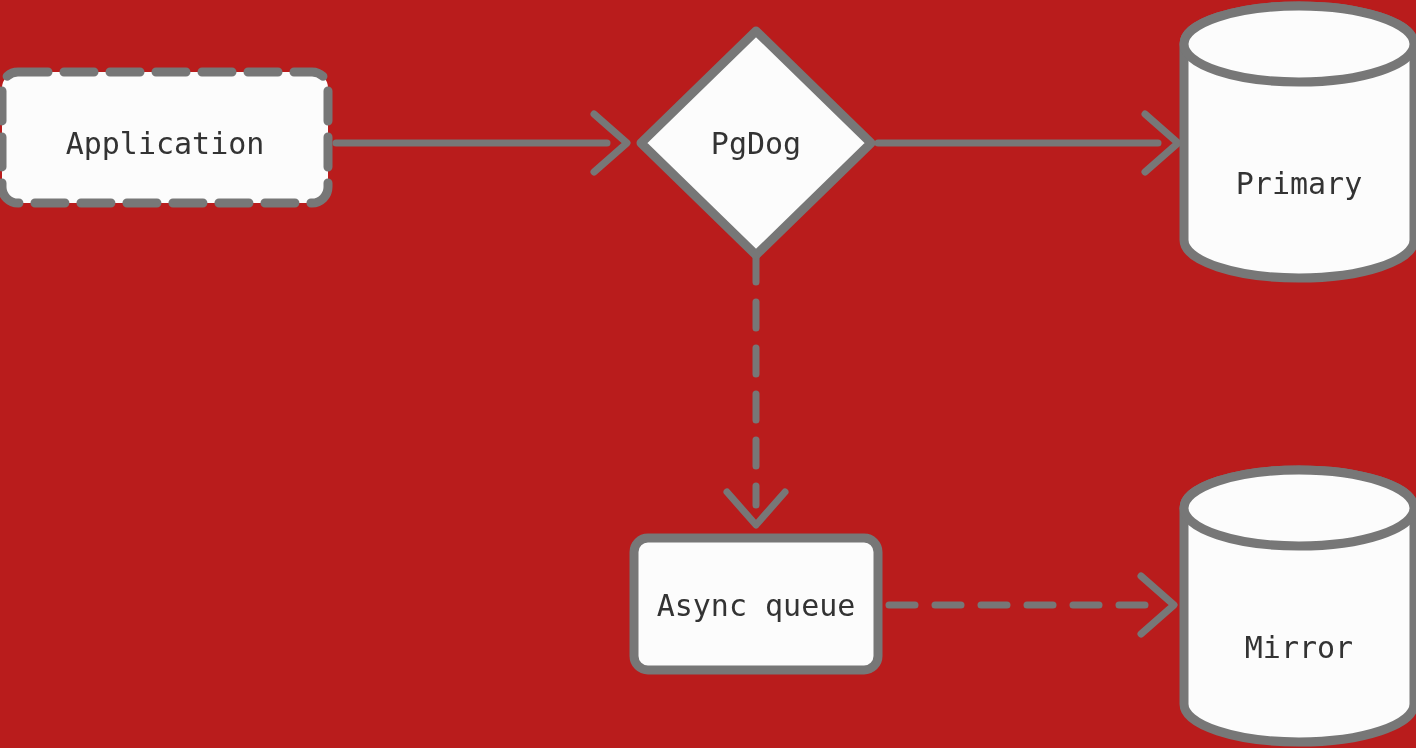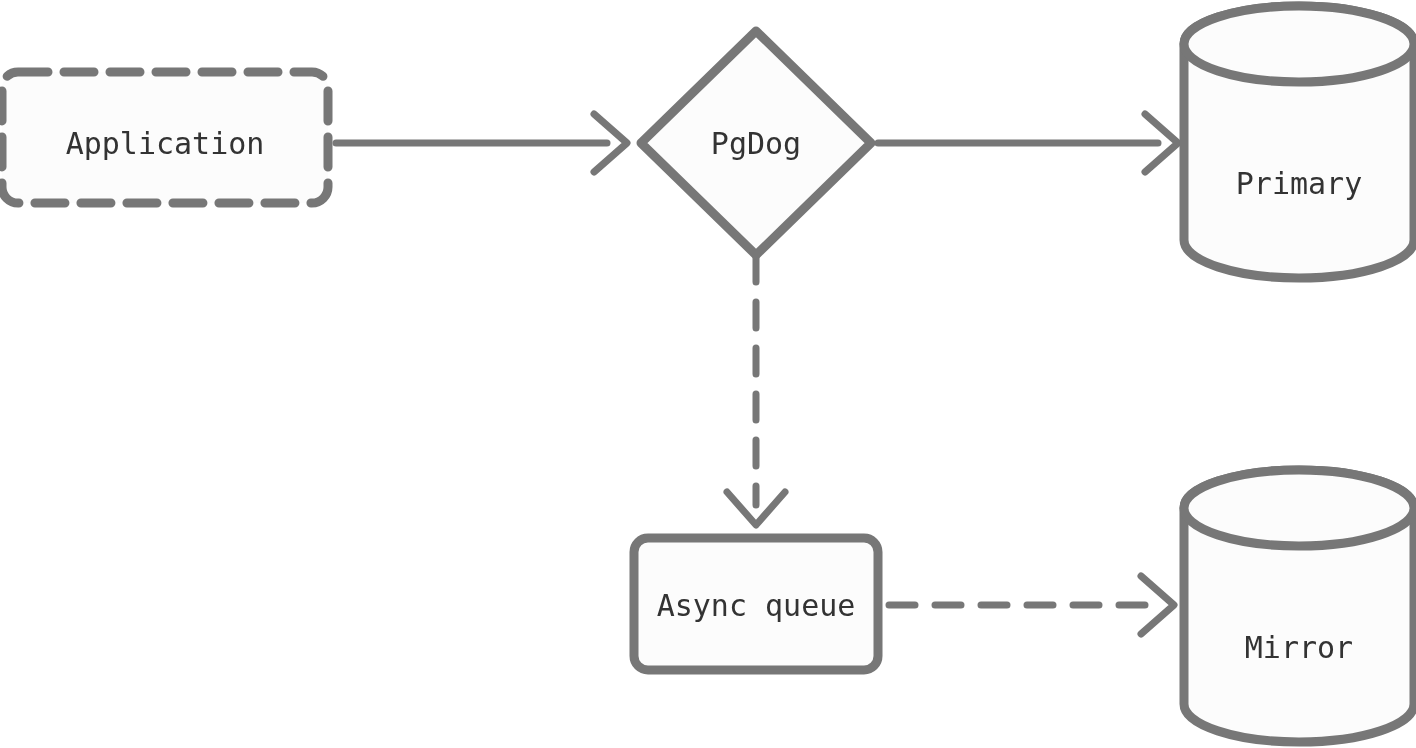--- a/index.html
+++ b/index.html
@@ -4,21 +4,21 @@
 <style>
   html, body {
     margin: 0;
     padding: 0;
     background: #000000;
   }
   #canvas {
     position: relative;
     width: 1416px;
     height: 748px;
-    background: #ffffff;
+    background: #b91c1c;
     overflow: hidden;
   }
   #diagram-svg {
     position: absolute;
     left: 0;
     top: 0;
     width: 1416px;
     height: 748px;
     display: block;
   }

